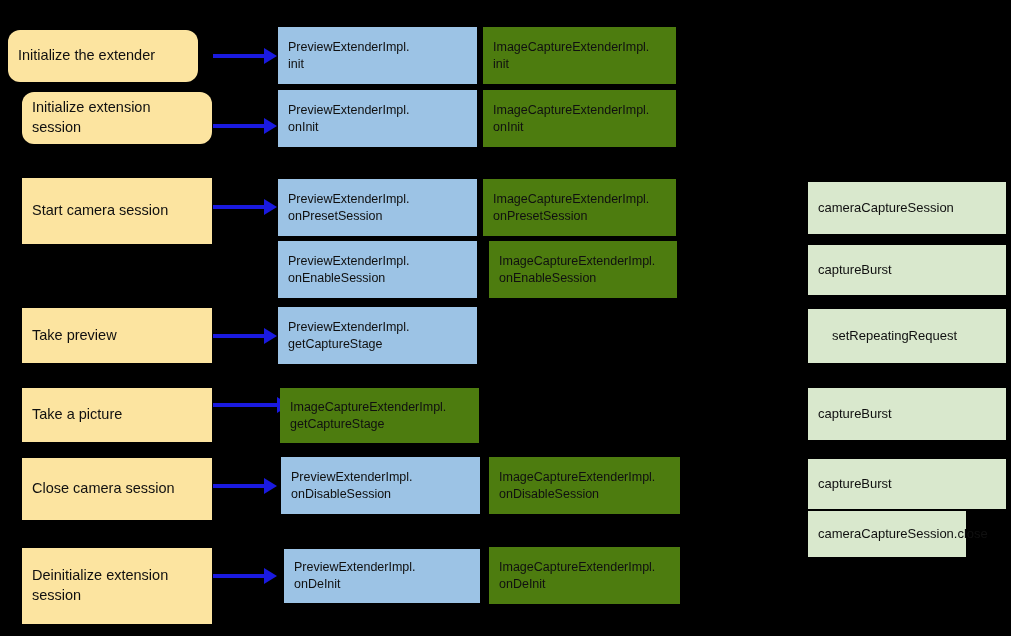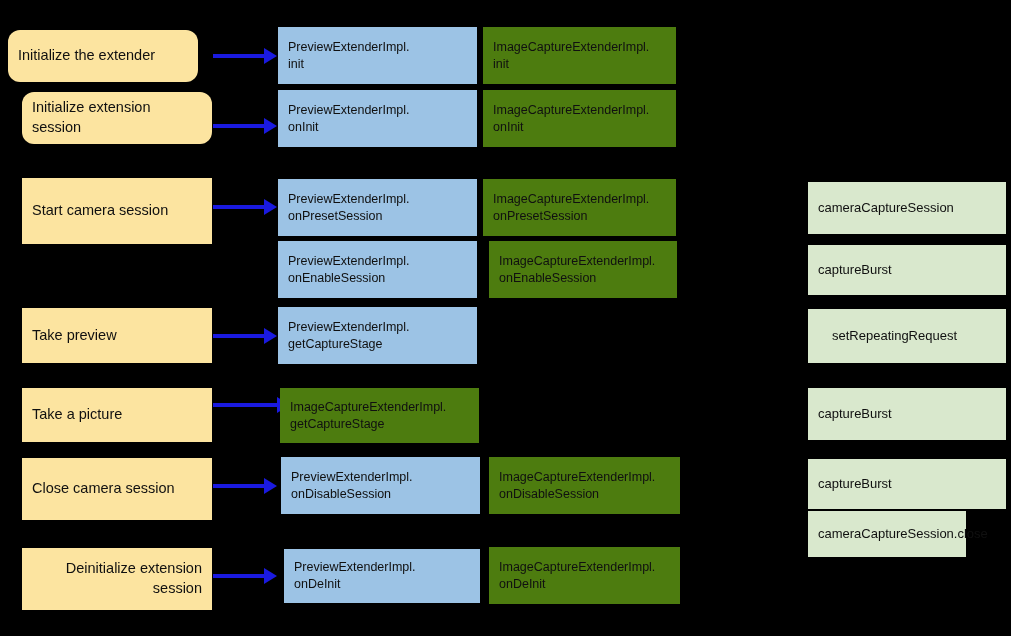--- a/index.html
+++ b/index.html
@@ -98,21 +98,21 @@
   </div>
 
   <div class="box stage" style="left:22px; top:388px; width:190px; height:54px;justify-content:center;">
     <span class="stage-line">Take a picture</span>
   </div>
 
   <div class="box stage" style="left:22px; top:458px; width:190px; height:62px;">
     <span class="stage-line">Close camera session</span>
   </div>
 
-  <div class="box stage" style="left:22px; top:548px; width:190px; height:62px;text-align:right;">
+  <div class="box stage" style="left:22px; top:548px; width:190px; height:76px;">
     <span class="stage-line">Deinitialize extension</span>
     <span class="stage-line">session</span>
   </div>
 
   <div class="arrow" style="left:213px; top:54px;  width:52px;"></div>
   <div class="arrow" style="left:213px; top:124px; width:52px;"></div>
   <div class="arrow" style="left:213px; top:205px; width:52px;"></div>
   <div class="arrow" style="left:213px; top:334px; width:52px;"></div>
   <div class="arrow" style="left:213px; top:403px; width:65px;"></div>
   <div class="arrow" style="left:213px; top:484px; width:52px;"></div>

